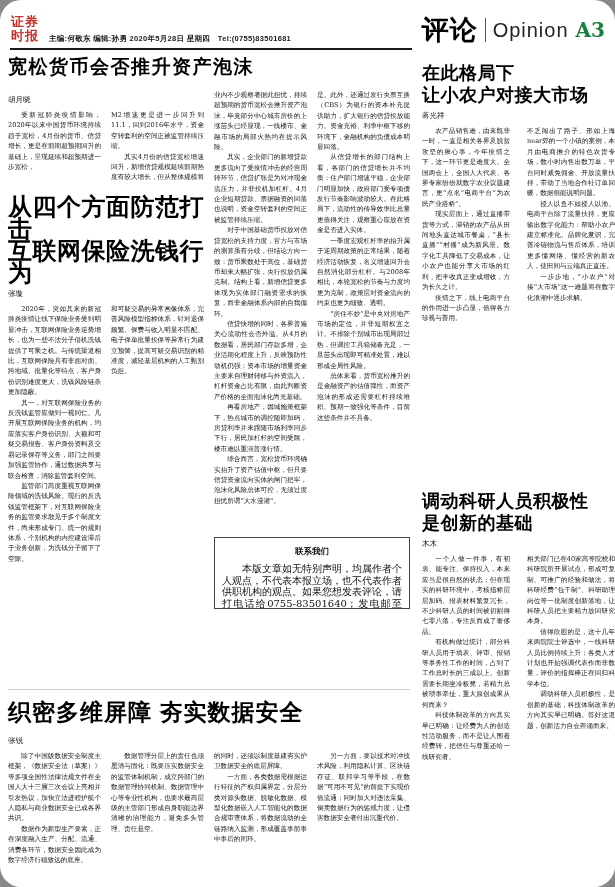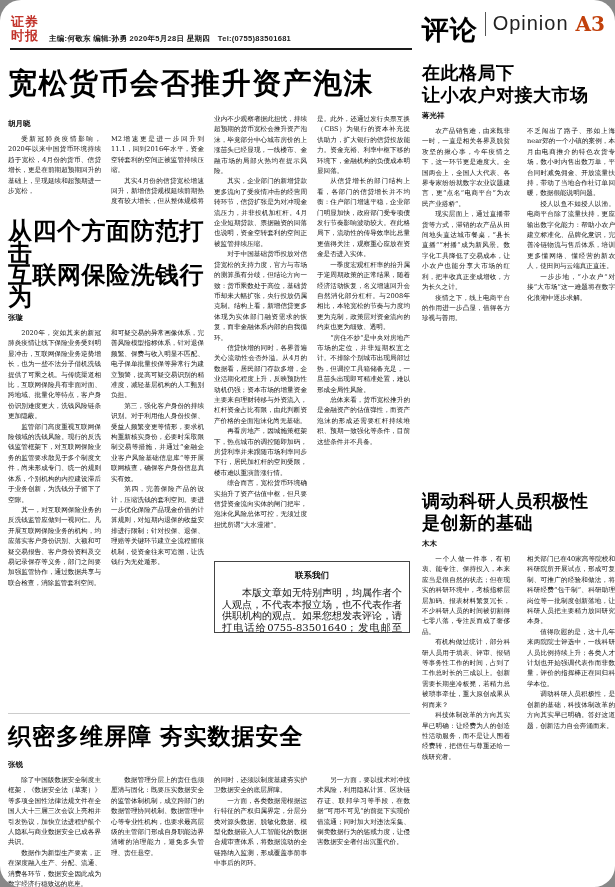--- a/index.html
+++ b/index.html
@@ -10,35 +10,35 @@
     font-family:"DejaVu Serif", serif;
     border-radius:21px;
   }
   
   .hdr { display:flex; align-items:flex-end; padding:8px 10px 0 10px; height:50px; }
   .masthead { display:flex; align-items:flex-end; flex:1; border-bottom:2px solid #1a1a1a; padding-bottom:3px; }
   .logo { width:30px; height:30px; color:#c2332b; font-weight:bold; font-size:13px; line-height:14px;
           text-align:center; font-family:"DejaVu Serif", serif; letter-spacing:1px; }
   .meta { margin-left:9px; font-size:7.5px; font-weight:bold; font-family:"Liberation Sans", sans-serif;
           color:#1a1a1a; letter-spacing:0.3px; padding-bottom:1px; white-space:nowrap; }
-  .section-title { margin-left:10px; white-space:nowrap; display:flex; padding-bottom:2px; }
+  .section-title { margin-left:10px; white-space:nowrap; display:flex; align-items:center; padding-bottom:2px; }
   .section-cn { font-family:"Liberation Sans", sans-serif; font-weight:bold; font-size:27px; color:#000; letter-spacing:1px; }
   .section-bar { width:1px; height:24px; background:#555; margin:0 7px; }
   .section-en { font-family:"Liberation Sans", sans-serif; font-weight:400; font-size:20px; color:#222; letter-spacing:1px; }
-  .section-no { font-family:"DejaVu Serif", serif; font-weight:bold; font-size:20px; color:#c2410c; margin-left:7px; }
+  .section-no { font-family:"DejaVu Serif", serif; font-weight:bold; font-size:20px; color:#15803d; margin-left:7px; }
   
   .content { display:flex; padding:2px 6px 0 8px; height:835px; }
   .left-zone { width:408px; }
   .vdiv { width:1px; background:#aaa; margin:4px 5px 0 5px; }
   .right-zone { flex:1; padding-left:2px; }
   
-  .h-main { font-family:"Liberation Sans", sans-serif; font-weight:bold; font-size:29px; letter-spacing:1.5px;
-            color:#000; margin:12px 0 10px 0; }
+  .h-main { font-family:"Liberation Sans", sans-serif; font-weight:bold; font-size:19px; letter-spacing:1.5px;
+            color:#000; margin:2px 0 10px 0; }
   .h-sub  { font-family:"Liberation Sans", sans-serif; font-weight:bold; color:#000; }
-  .author { font-family:"Liberation Sans", sans-serif; font-weight:bold; font-size:7.5px; margin:5px 0 5px 0; }
+  .author { font-family:"Liberation Sans", sans-serif; font-weight:normal; font-size:7.5px; margin:5px 0 5px 0; }
   .bodycol { font-size:6.6px; line-height:10.4px; text-align:justify; color:#141414; }
   .bodycol p { text-indent:2em; }
   .bodycol p.lead { text-indent:0; }
   .bodycol p:empty { display:none; }
   
   .a1-grid { display:flex; gap:10px; }
   .cols12 { width:196px; }
   .cols34 { width:196px; }
   .two-cols { display:flex; gap:10px; }
   .two-cols > div { width:93px; }
@@ -105,25 +105,24 @@
             </div>
           </div>
 
           <h2 class="h-sub a2-title">
             <span style="display:block">从四个方面防范打击</span>
             <span style="display:block">互联网保险洗钱行为</span>
           </h2>
           <div class="author">张璇</div>
           <div class="two-cols a2-cols">
             <div class="bodycol">
-              <span><p>2020年，突如其来的新冠肺炎疫情让线下保险业务受到明显冲击，互联网保险业务逆势增长，也为一些不法分子借机洗钱提供了可乘之机。与传统渠道相比，互联网保险具有非面对面、跨地域、批量化等特点，客户身份识别难度更大，洗钱风险链条更加隐蔽。</p><p>监管部门高度重视互联网保险领域的洗钱风险。现行的反洗钱监管框架下，对互联网保险业务的监管要求散见于多个制度文件，尚未形成专门、统一的规则体系，个别机构的内控建设滞后于业务创新，为洗钱分子留下了空隙。</p><p>其一，对互联网保险业务的反洗钱监管应做到一视同仁。凡开展互联网保险业务的机构，均应落实客户身份识别、大额和可疑交易报告、客户身份资料及交易记录保存等义务，部门之间要加强监管协作，通过数据共享与联合检查，消除监管套利空间。</p></span>
+              <span><p>2020年，突如其来的新冠肺炎疫情让线下保险业务受到明显冲击，互联网保险业务逆势增长，也为一些不法分子借机洗钱提供了可乘之机。与传统渠道相比，互联网保险具有非面对面、跨地域、批量化等特点，客户身份识别难度更大，洗钱风险链条更加隐蔽。</p><p>其一，对互联网保险业务的反洗钱监管应做到一视同仁。凡开展互联网保险业务的机构，均应落实客户身份识别、大额和可疑交易报告、客户身份资料及交易记录保存等义务，部门之间要加强监管协作，通过数据共享与联合检查，消除监管套利空间。</p><p>监管部门高度重视互联网保险领域的洗钱风险。现行的反洗钱监管框架下，对互联网保险业务的监管要求散见于多个制度文件，尚未形成专门、统一的规则体系，个别机构的内控建设滞后于业务创新，为洗钱分子留下了空隙。</p></span>
             </div>
             <div class="bodycol">
               <p class="lead">和可疑交易的异常画像体系，完善风险模型指标体系，针对退保频繁、保费与收入明显不匹配、电子保单批量投保等异常行为建立预警，提高可疑交易识别的精准度，减轻基层机构的人工甄别负担。</p>
-              <span><p>第三，强化客户身份的持续识别。对于利用他人身份投保、受益人频繁变更等情形，要求机构重新核实身份，必要时采取限制交易等措施，并通过“金融企业客户风险基础信息库”等开展联网核查，确保客户身份信息真实有效。</p><p>第四，完善保险产品的设计，压缩洗钱的套利空间。要进一步优化保险产品现金价值的计算规则，对短期内退保的收益安排进行限制；针对投保、退保、理赔等关键环节建立全流程留痕机制，使资金往来可追溯，让洗钱行为无处遁形。</p></span>
             </div>
           </div>
         </div>
 
         <div class="cols34">
           <div class="two-cols c34row">
             <div class="bodycol">
               <p class="lead">业内不少观察者据此担忧，持续超预期的货币宽松会推升资产泡沫，毕竟部分中心城市房价的上涨苗头已经显现，一线楼市、金融市场的局部火热均在提示风险。</p>
               <span><p>其实，企业部门的新增贷款更多流向了受疫情冲击的经营周转环节，信贷扩张是为对冲现金流压力，并非投机加杠杆。4月企业短期贷款、票据融资的回落也说明，资金空转套利的空间正被监管持续压缩。</p><p>对于中国基础货币投放对信贷宽松的支持力度，官方与市场的测算虽有分歧，但结论方向一致：货币乘数处于高位，基础货币却未大幅扩张，央行投放仍属克制。结构上看，新增信贷更多体现为实体部门融资需求的恢复，而非金融体系内部的自我循环。</p><p>信贷快增的同时，各界普遍关心流动性会否外溢。从4月的数据看，居民部门存款多增，企业活期化程度上升，反映预防性动机仍强；资本市场的增量资金主要来自理财转移与外资流入，杠杆资金占比有限，由此判断资产价格的全面泡沫化尚无基础。</p><p>再看房地产，因城施策框架下，热点城市的调控随即加码，房贷利率并未跟随市场利率同步下行，居民加杠杆的空间受限，楼市难以重演普涨行情。</p><p>综合而言，宽松货币环境确实抬升了资产估值中枢，但只要信贷资金流向实体的闸门把牢，泡沫化风险总体可控，无须过度担忧所谓“大水漫灌”。</p></span>
             </div>

